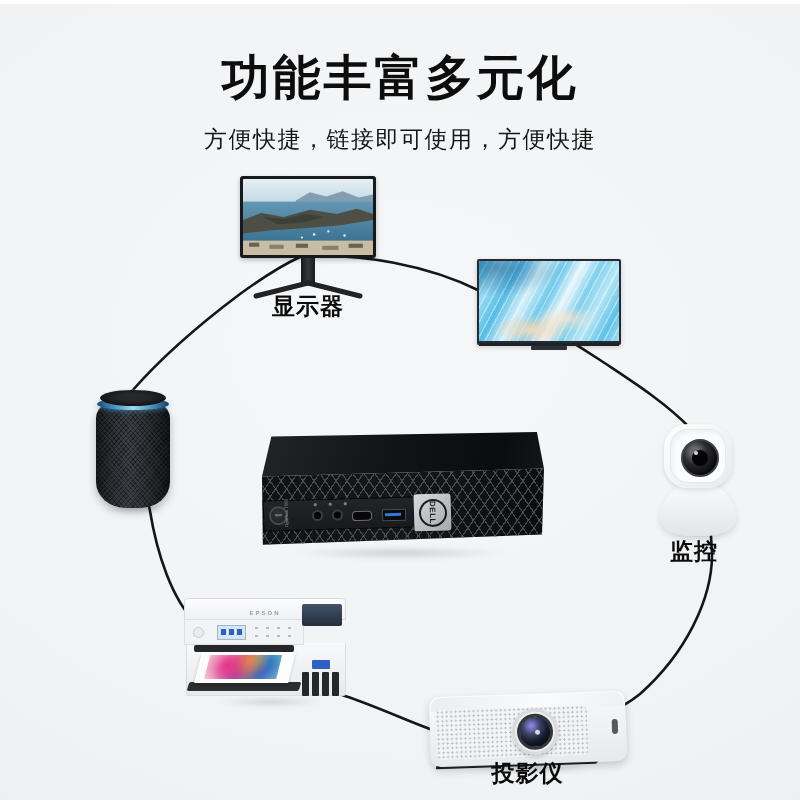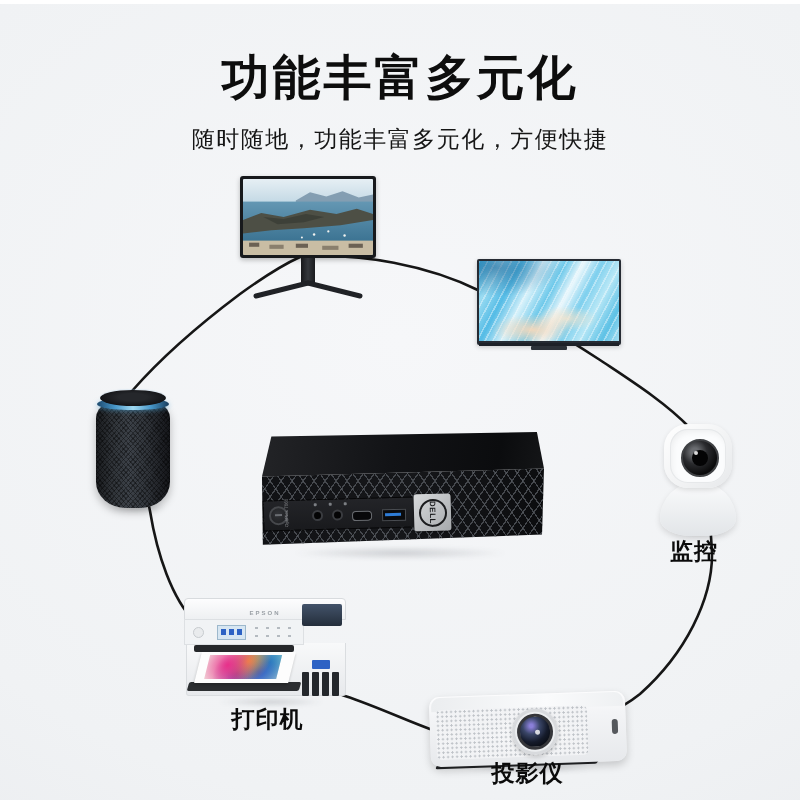--- a/index.html
+++ b/index.html
@@ -149,21 +149,21 @@
 
   <svg class="loop" width="800" height="800" viewBox="0 0 800 800">
     <path d="M300 253 C360 248 430 262 480 287 C530 312 560 330 600 356 C630 376 665 398 690 424
              C702 448 710 505 712 548 C713 595 685 650 640 690 C600 722 520 742 455 733
              C430 728 385 705 345 692 C290 672 235 645 195 618 C172 595 157 550 150 507
              C143 470 128 440 125 415 C123 400 127 392 132 387 C160 355 200 320 240 290
              C258 277 280 262 300 253 Z" fill="none" stroke="#161616" stroke-width="2.6" stroke-linecap="round"></path>
   </svg>
 
   <div class="title">功能丰富多元化</div>
-  <div class="subtitle">随时随地，功能丰富多元化，方便快捷</div>
+  <div class="subtitle">方便快捷，链接即可使用，方便快捷</div>
 
   <div class="dev mon">
     <div class="mon-bezel">
       <svg class="mon-screen" viewBox="0 0 128 74" preserveAspectRatio="none">
         <defs>
           <linearGradient id="skyg" x1="0" y1="0" x2="0" y2="1">
             <stop offset="0" stop-color="#e6eff4"></stop>
               <stop offset="1" stop-color="#b9d2e0"></stop>
           </linearGradient>
           <linearGradient id="seag" x1="0" y1="0" x2="0" y2="1">
@@ -187,20 +187,21 @@
         <circle cx="100" cy="55" r="1.2" fill="#f2f3f0"></circle>
           <circle cx="58" cy="57" r="1" fill="#f2f3f0"></circle>
       </svg>
     </div>
     <div class="mon-neck"></div>
     <svg class="mon-feet" width="120" height="20" viewBox="0 0 120 20">
       <path d="M60 3 L8 16" stroke="#202226" stroke-width="5" stroke-linecap="round" fill="none"></path>
       <path d="M60 3 L112 16" stroke="#202226" stroke-width="5" stroke-linecap="round" fill="none"></path>
     </svg>
   </div>
+  <div class="dev-label" style="left:240px;top:287px;width:136px;">显示器</div>
 
   <div class="dev tv">
     <div class="tv-frame">
       <div class="tv-screen"></div>
     </div>
     <div class="tv-chin"></div>
     <div class="tv-stand"></div>
   </div>
 
   <div class="dev spk">
@@ -243,21 +244,20 @@
       <div class="pr-print"></div>
     </div>
     <div class="pr-label"></div>
     <div class="pr-inks">
       <div class="pr-ink"></div>
       <div class="pr-ink"></div>
       <div class="pr-ink"></div>
       <div class="pr-ink"></div>
     </div>
   </div>
-  <div class="dev-label" style="left:200px;top:700px;width:135px;">打印机</div>
 
   <div class="dev pj">
     <div class="pj-base"></div>
     <div class="pj-body">
       <div class="pj-topface"></div>
       <div class="pj-front"></div>
       <div class="pj-lens">
         <div class="pj-lens-in">
           <div class="pj-glint"></div>
         </div>

